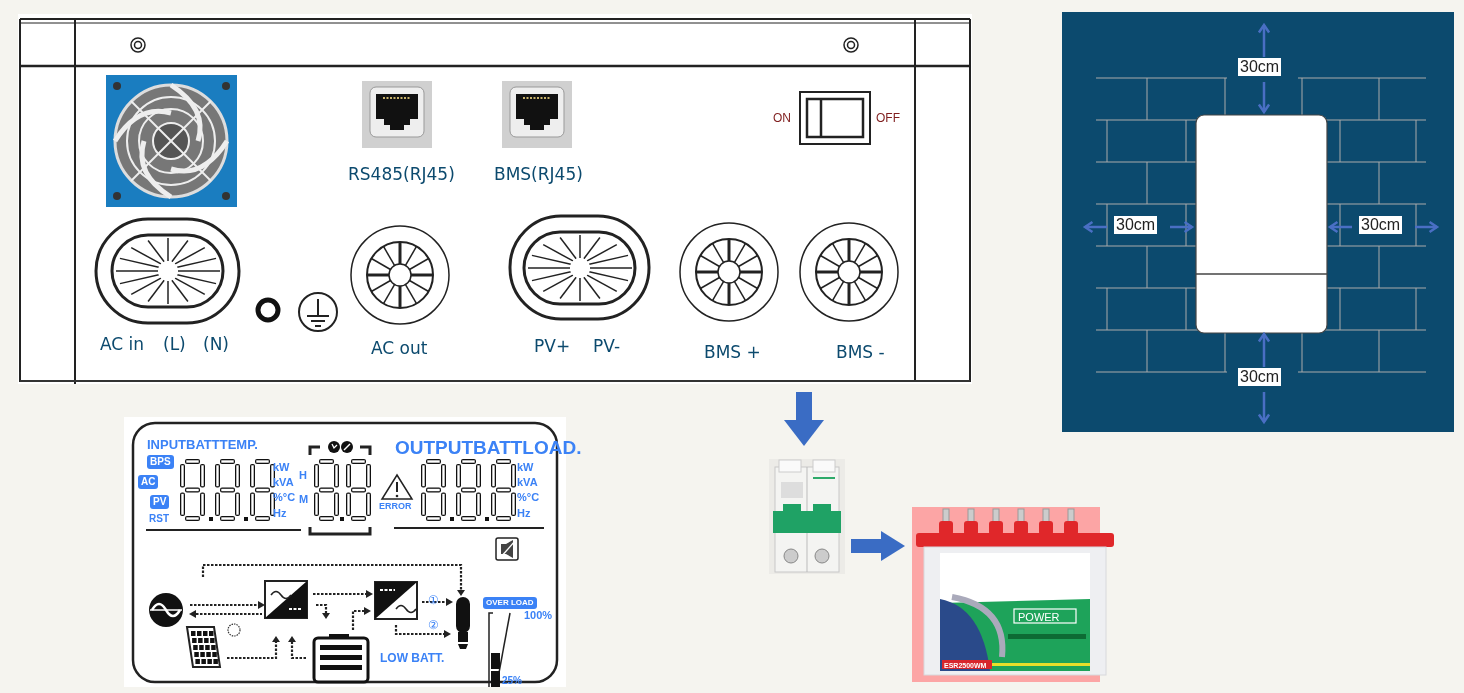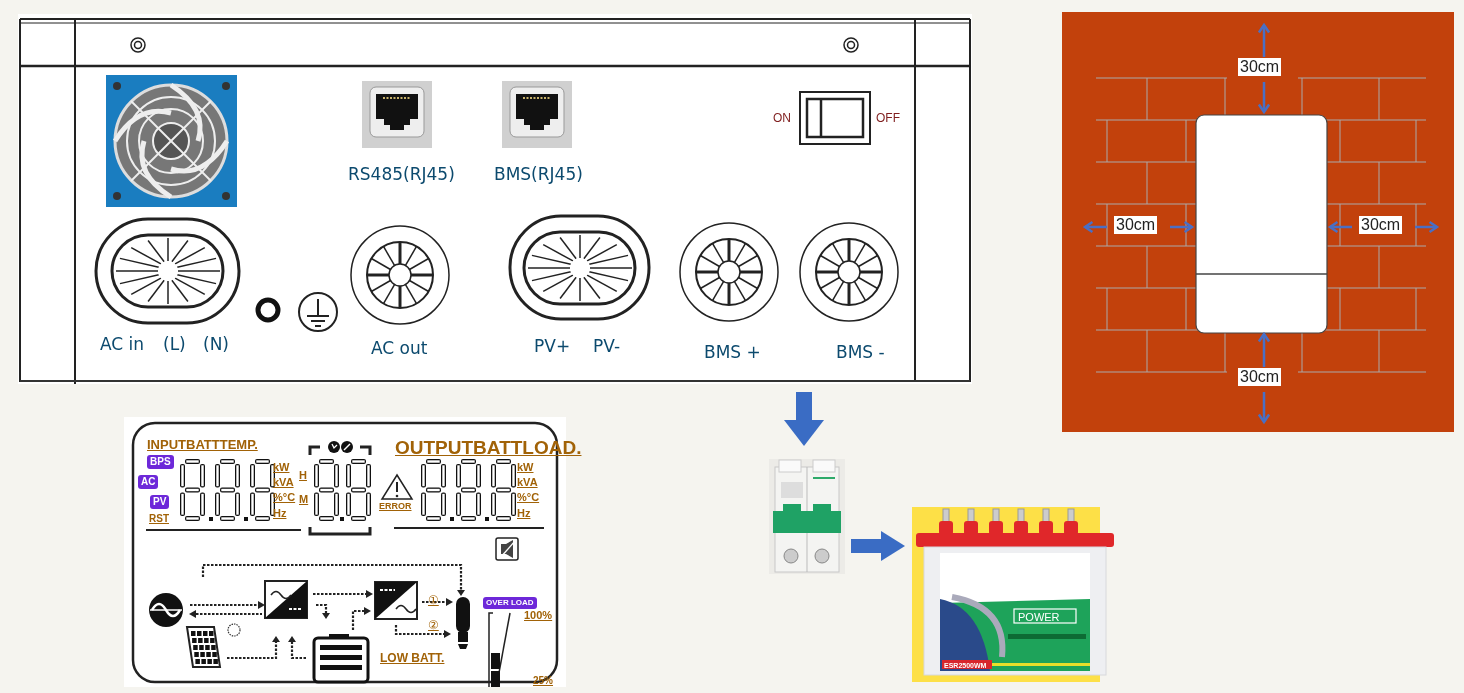--- a/index.html
+++ b/index.html
@@ -7,33 +7,33 @@
   body { background: #f5f4ef; font-family: "Liberation Sans", sans-serif; position: relative; color: #111; }
   .abs { position: absolute; }
 
   
   #panel { left: 18px; top: 14px; width: 954px; height: 370px; background: #fff; }
   #panel svg { position: absolute; left: 0; top: 0; }
   .plabel { position: absolute; font-family: "DejaVu Sans", sans-serif; font-size: 17px; color: #0c4a6e; white-space: nowrap; }
   .switch-lbl { position: absolute; font-family: "Liberation Sans", sans-serif; font-weight: normal; font-size: 12px; color: #7f1d1d; }
 
   
-  #clearance { left: 1062px; top: 12px; width: 392px; height: 420px; background: #c2410c; }
+  #clearance { left: 1062px; top: 12px; width: 392px; height: 420px; background: #0c4a6e; }
   #clearance svg { position: absolute; left: 0; top: 0; }
   .cm { position: absolute; font-family: "Liberation Sans", sans-serif; font-size: 16px; color: #222; background: #fff; padding: 0 2px; }
 
   
   #lcd { left: 124px; top: 417px; width: 442px; height: 270px; background: #fff; }
   #lcd svg { position: absolute; left: 0; top: 0; }
-  .lcd-t { position: absolute; font-family: "Liberation Sans", sans-serif; font-weight: bold; color: #a16207; white-space: nowrap; text-decoration: underline; }
-  .lcd-badge { position: absolute; background: #6d28d9; color: #fff; font-weight: bold; font-family: "Liberation Sans", sans-serif; font-size: 10px; border-radius: 3px; padding: 1px 3px; line-height: 12px; }
+  .lcd-t { position: absolute; font-family: "Liberation Sans", sans-serif; font-weight: bold; color: #3b82f6; white-space: nowrap; }
+  .lcd-badge { position: absolute; background: #3b82f6; color: #fff; font-weight: bold; font-family: "Liberation Sans", sans-serif; font-size: 10px; border-radius: 3px; padding: 1px 3px; line-height: 12px; }
 
   
   #breaker { left: 769px; top: 459px; width: 76px; height: 115px; background: #ecebe7; }
-  #battery { left: 912px; top: 507px; width: 188px; height: 175px; background: #fde047; }
+  #battery { left: 912px; top: 507px; width: 188px; height: 175px; background: #fca5a5; }
 </style>
 </head>
 <body>
 
 <div id="panel" class="abs">
   <svg width="954" height="370" viewBox="0 0 954 370">
 
     <line x1="2" y1="5" x2="952" y2="5" stroke="#222" stroke-width="2"></line>
     <line x1="2" y1="9" x2="952" y2="9" stroke="#222" stroke-width="1"></line>
     <line x1="2" y1="5" x2="2" y2="368" stroke="#222" stroke-width="2"></line>
@@ -546,21 +546,21 @@
 
   <span class="lcd-t" style="left:393px;top:43px;font-size:11px;line-height:14px;">kW</span>
   <span class="lcd-t" style="left:393px;top:58px;font-size:11px;line-height:14px;">kVA</span>
   <span class="lcd-t" style="left:393px;top:73px;font-size:11px;line-height:14px;">%°C</span>
   <span class="lcd-t" style="left:393px;top:89px;font-size:11px;line-height:14px;">Hz</span>
 
   <span class="lcd-t" style="left:304px;top:176px;font-size:12px;font-weight:normal;">①</span>
   <span class="lcd-t" style="left:304px;top:201px;font-size:12px;font-weight:normal;">②</span>
   <span class="lcd-badge" style="left:359px;top:170px;font-size:8px;line-height:10px;margin-top:10px;">OVER LOAD</span>
   <span class="lcd-t" style="left:388px;top:192px;font-size:11px;padding-left:12px;">100%</span>
-  <span class="lcd-t" style="left:378px;top:258px;font-size:10px;margin-left:31px;">25%</span>
+  <span class="lcd-t" style="left:378px;top:258px;font-size:10px;">25%</span>
   <span class="lcd-t" style="left:256px;top:234px;font-size:12px;">LOW BATT.</span>
 </div>
 
 <svg class="abs" style="left:780px;top:392px;" width="48" height="56">
   <rect x="16" y="0" width="16" height="30" fill="#3a6cc4"></rect>
   <path d="M4 28 L44 28 L24 54 Z" fill="#3a6cc4"></path>
 </svg>
 <svg class="abs" style="left:851px;top:530px;" width="56" height="32">
   <rect x="0" y="9" width="32" height="14" fill="#3a6cc4"></rect>
   <path d="M30 1 L54 16 L30 31 Z" fill="#3a6cc4"></path>

